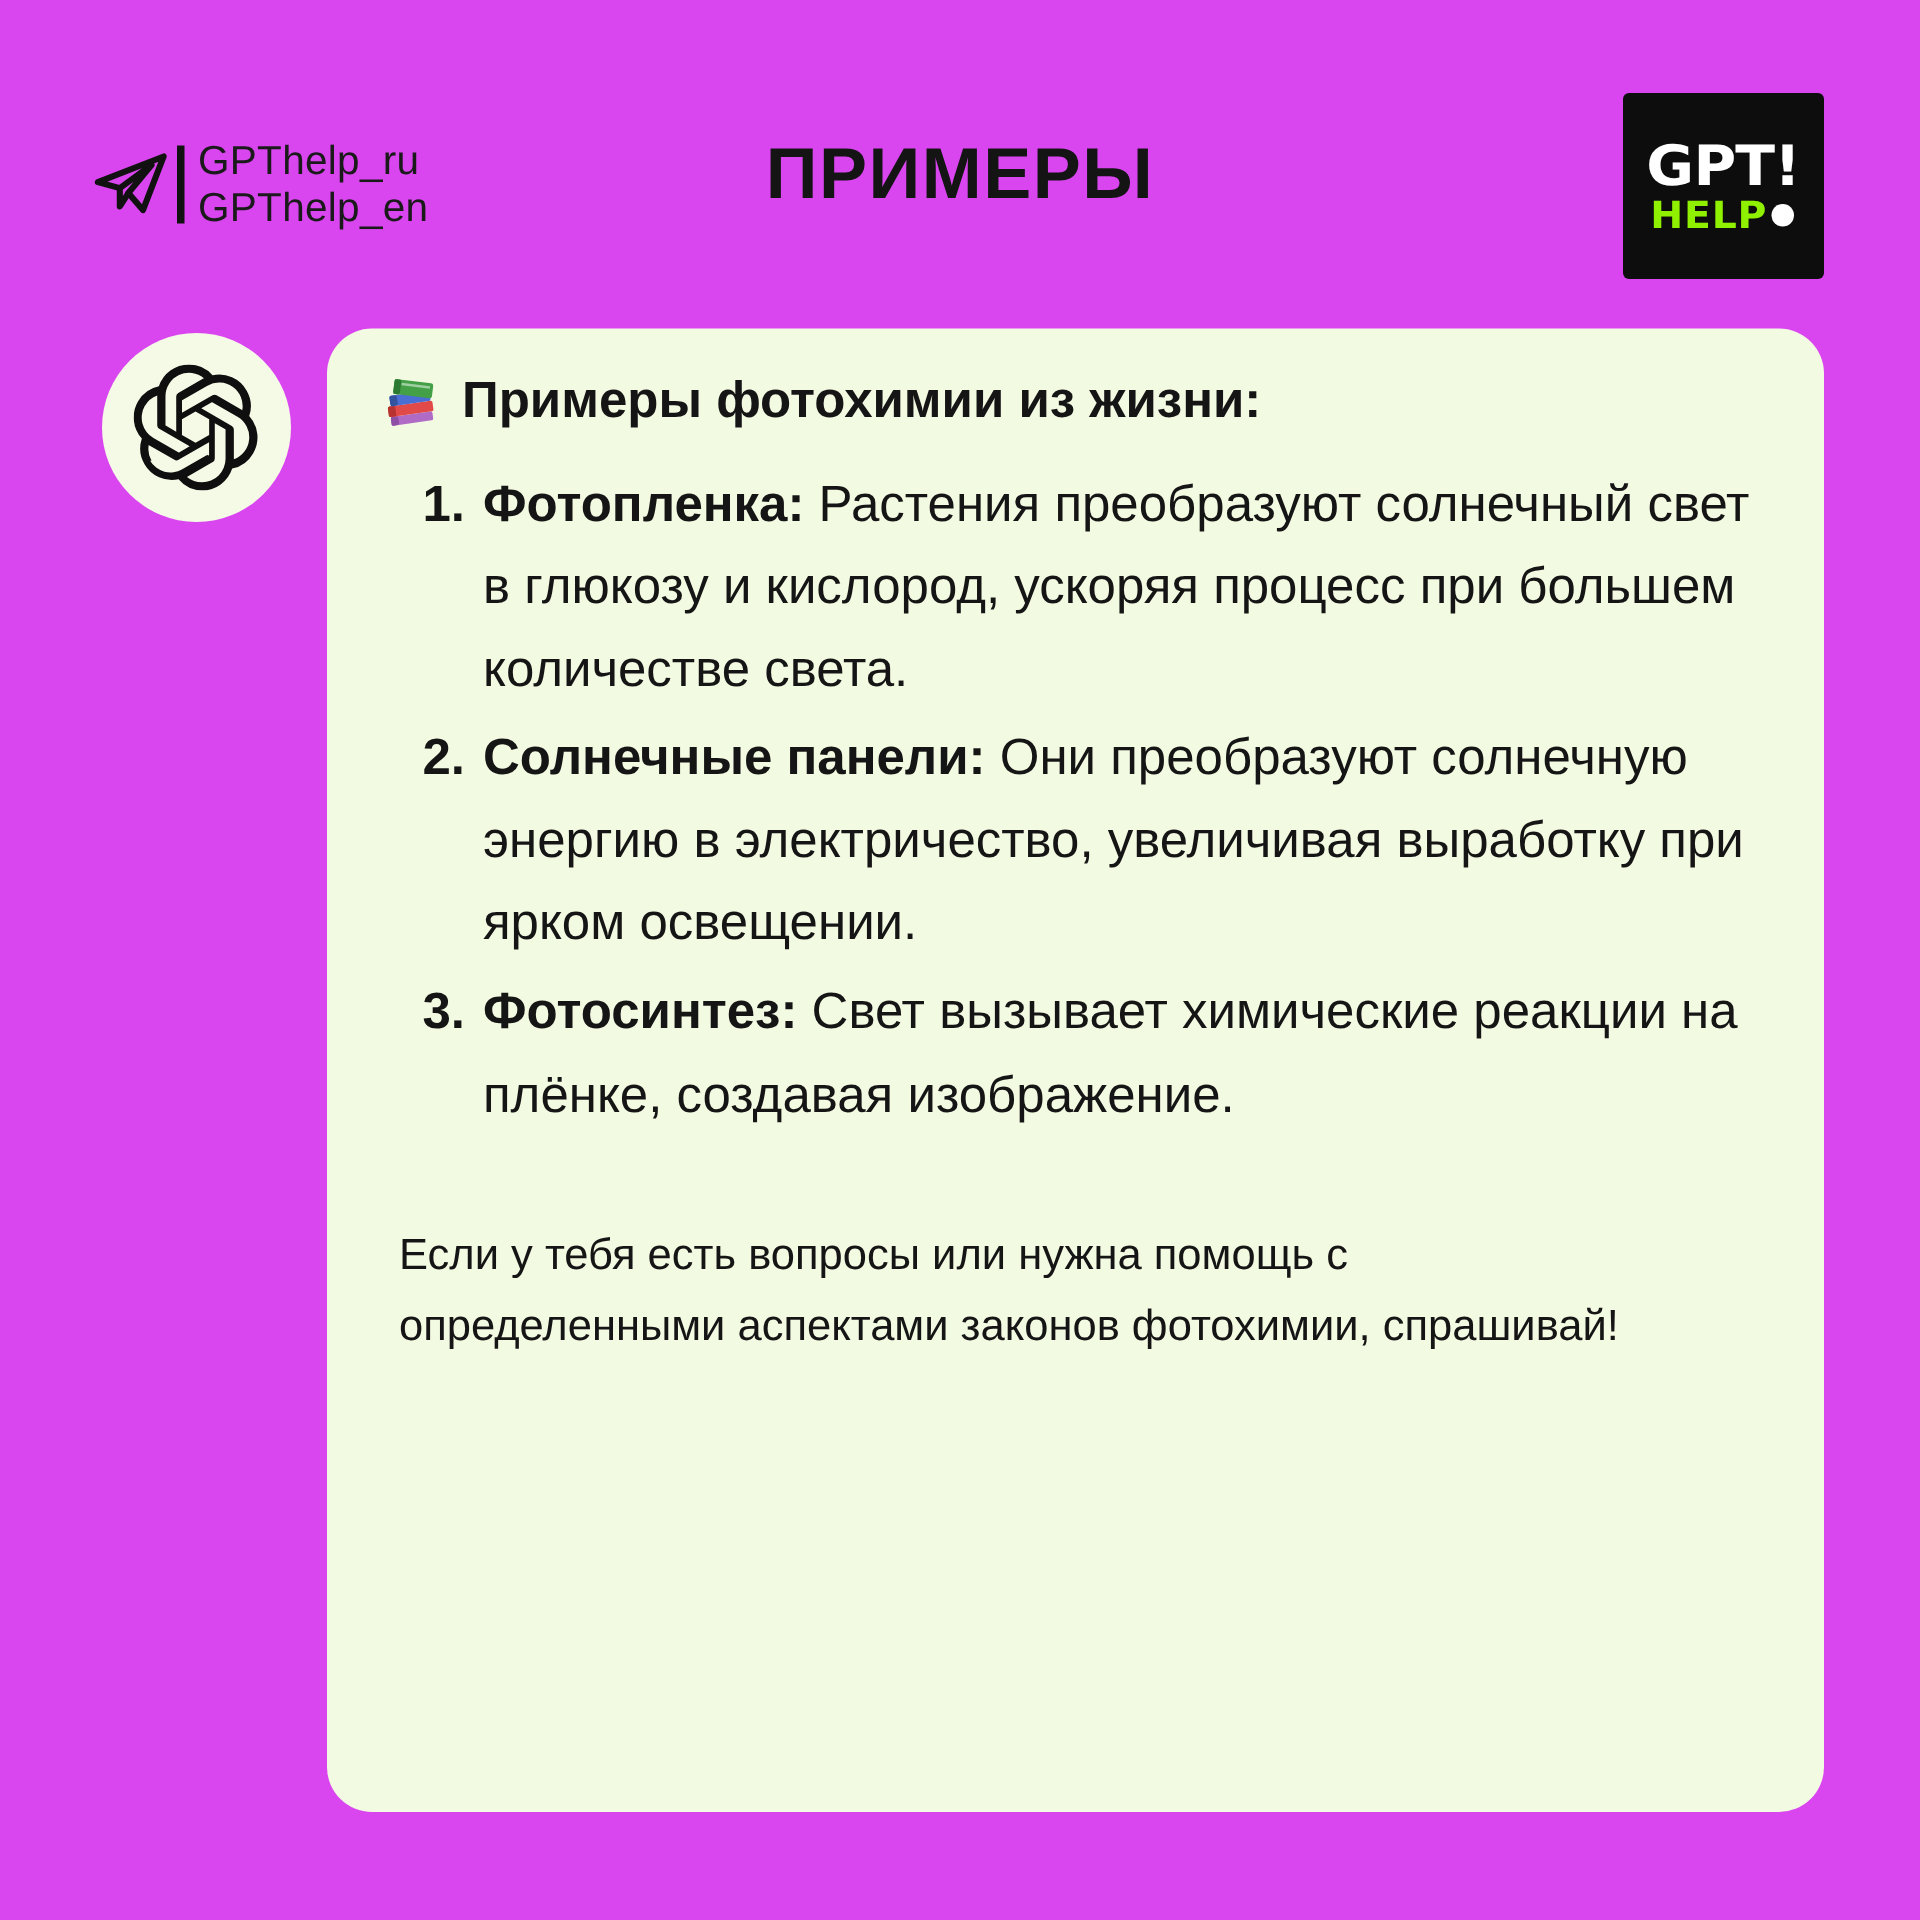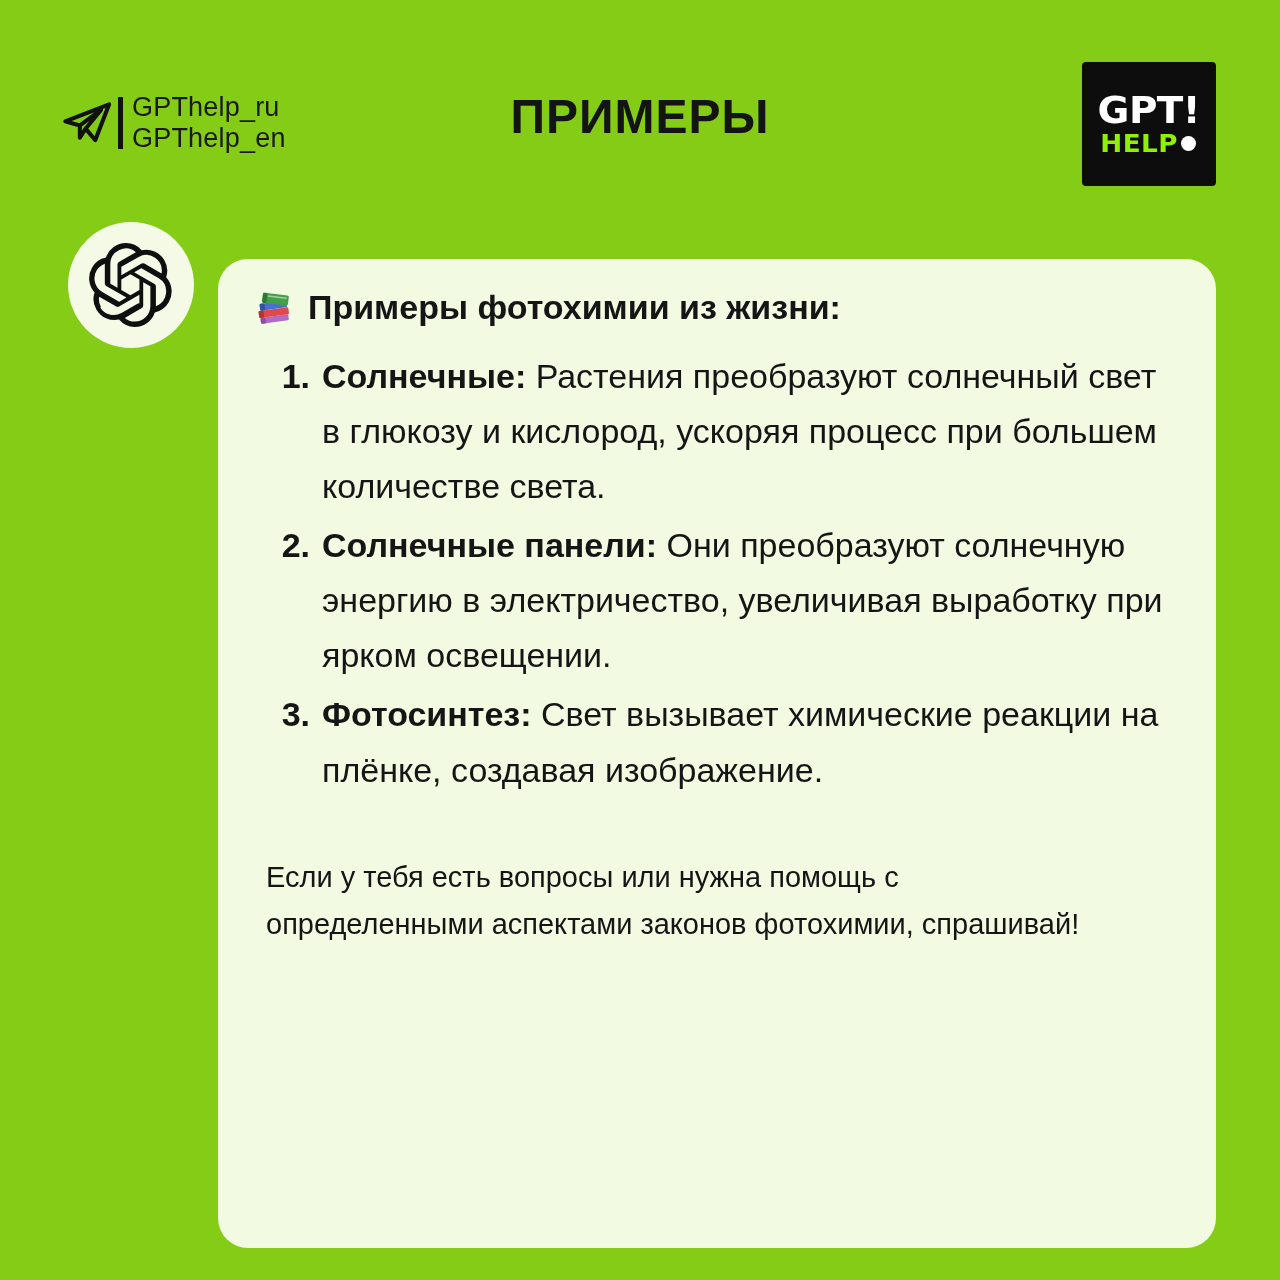--- a/index.html
+++ b/index.html
@@ -11,21 +11,21 @@
     width: 1280px;
     height: 1280px;
     overflow: hidden;
     font-family: "Liberation Sans", "DejaVu Sans", sans-serif;
   }
 
   #page {
     position: relative;
     width: 1280px;
     height: 1280px;
-    background: #84cc16;
+    background: #d946ef;
     box-sizing: border-box;
   }
 
   
   #header {
     position: absolute;
     left: 0;
     top: 0;
     width: 1280px;
     height: 215px;
@@ -143,21 +143,20 @@
     position: absolute;
     left: 218px;
     top: 219px;
     width: 998px;
     height: 989px;
     background: #f3fae2;
     border-radius: 30px;
     box-sizing: border-box;
     padding: 28px 34px 16px 34px;
     overflow: hidden;
-    margin-top: 40px;
   }
 
   #card-heading {
     display: flex;
     align-items: center;
     gap: 14px;
     font-size: 34px;
     font-weight: bold;
     color: #151515;
     margin: 0 0 22px 2px;
@@ -254,21 +253,21 @@
           <rect x="8" y="7" width="4.5" height="10" rx="1.2" fill="#2c7a31"></rect>
           <rect x="13" y="9" width="19" height="1.6" fill="#e8f5e9" opacity="0.55"></rect>
         </g>
       </svg>
       <span>Примеры фотохимии из жизни:</span>
     </div>
 
     <ol id="examples-list">
       <li class="example-item">
         <span class="marker">1.</span>
-        <span class="term">Солнечные:</span><span> Растения преобразуют солнечный свет в глюкозу и кислород, ускоряя процесс при большем количестве света.</span>
+        <span class="term">Фотопленка:</span><span> Растения преобразуют солнечный свет в глюкозу и кислород, ускоряя процесс при большем количестве света.</span>
       </li>
       <li class="example-item">
         <span class="marker">2.</span>
         <span class="term">Солнечные панели:</span><span> Они преобразуют солнечную энергию в электричество, увеличивая выработку при ярком освещении.</span>
       </li>
       <li class="example-item">
         <span class="marker">3.</span>
         <span class="term">Фотосинтез:</span><span> Свет вызывает химические реакции на плёнке, создавая изображение.</span>
       </li>
     </ol>

